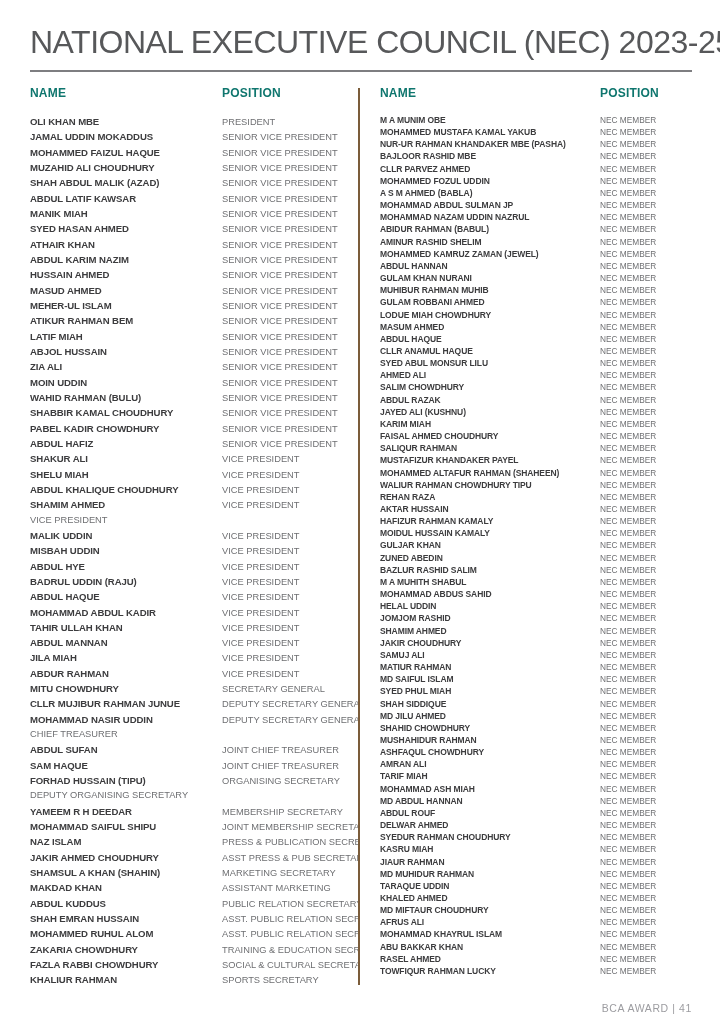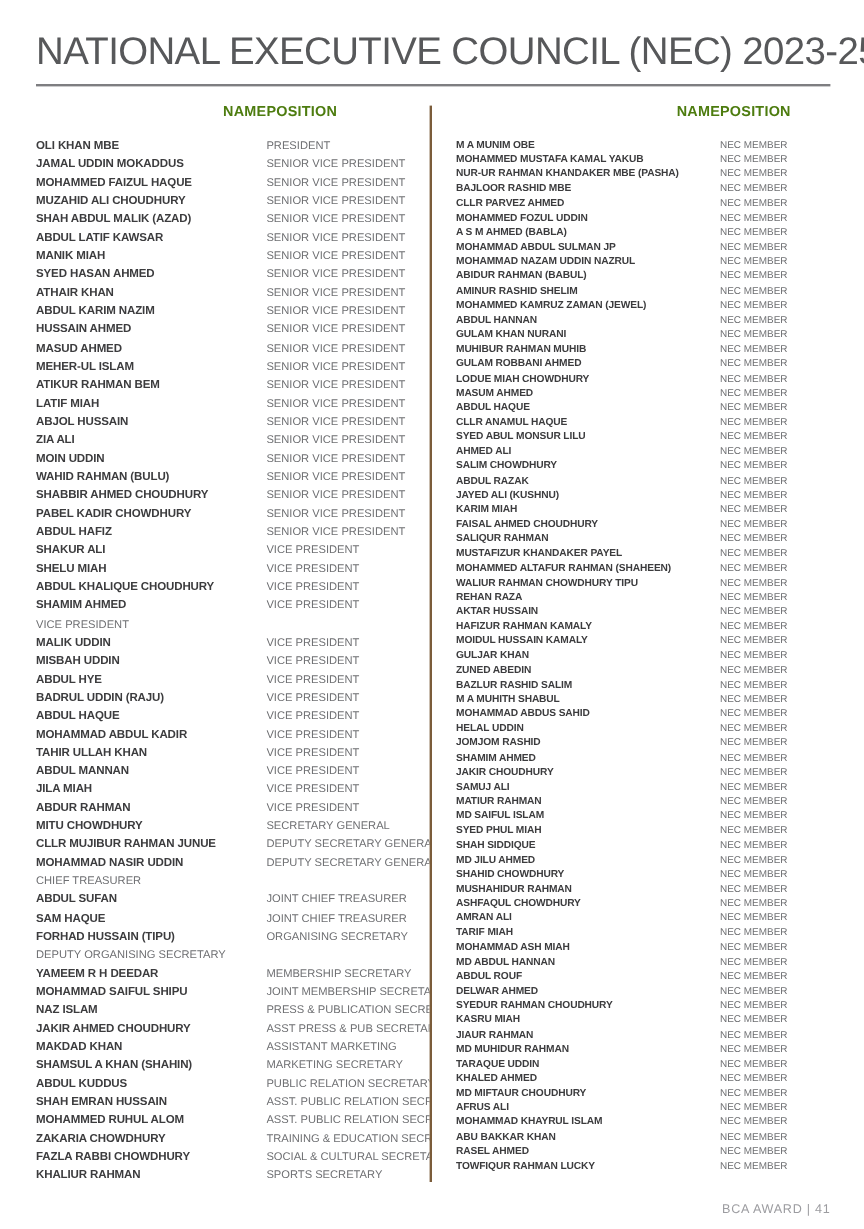--- a/index.html
+++ b/index.html
@@ -28,21 +28,21 @@
   .col-left{width:328px;}
   .col-right{width:312px;margin-left:22px;}
   .divider{
     position:absolute;
     left:328px;top:2px;
     width:2px;height:897px;
     background:#7b5c3a;
   }
   .colhead{display:flex;margin-bottom:14px;}
   .colhead .hn,.colhead .hp{
-    font-size:12px;font-weight:bold;color:#4d7c0f;letter-spacing:0.2px;text-align:right;
+    font-size:12px;font-weight:bold;color:#0f766e;letter-spacing:0.2px;
   }
   .col-left .hn{width:192px;}
   .col-right .hn{width:220px;}
   .row{display:flex;align-items:baseline;}
   .col-left .row{height:15.33px;line-height:15.33px;}
   .col-right .row{height:12.16px;line-height:12.16px;}
   .nm{
     font-weight:bold;color:#3c3c3e;
     white-space:nowrap;overflow:hidden;
     letter-spacing:-0.1px;
@@ -147,21 +147,21 @@
           </div>
           <div class="row">
             <span class="nm">MOIN UDDIN</span>
             <span class="ps">SENIOR VICE PRESIDENT</span>
           </div>
           <div class="row">
             <span class="nm">WAHID RAHMAN (BULU)</span>
             <span class="ps">SENIOR VICE PRESIDENT</span>
           </div>
           <div class="row">
-            <span class="nm">SHABBIR AHMED CHOUDHURY</span>
+            <span class="nm">SHABBIR KAMAL CHOUDHURY</span>
             <span class="ps">SENIOR VICE PRESIDENT</span>
           </div>
           <div class="row">
             <span class="nm">PABEL KADIR CHOWDHURY</span>
             <span class="ps">SENIOR VICE PRESIDENT</span>
           </div>
           <div class="row">
             <span class="nm">ABDUL HAFIZ</span>
             <span class="ps">SENIOR VICE PRESIDENT</span>
           </div>
@@ -264,26 +264,26 @@
           </div>
           <div class="row">
             <span class="nm">NAZ ISLAM</span>
             <span class="ps">PRESS &amp; PUBLICATION SECRETARY</span>
           </div>
           <div class="row">
             <span class="nm">JAKIR AHMED CHOUDHURY</span>
             <span class="ps">ASST PRESS &amp; PUB SECRETARY</span>
           </div>
           <div class="row">
+            <span class="nm">SHAMSUL A KHAN (SHAHIN)</span>
+            <span class="ps">MARKETING SECRETARY</span>
+          </div>
+          <div class="row">
             <span class="nm">MAKDAD KHAN</span>
             <span class="ps">ASSISTANT MARKETING</span>
-          </div>
-          <div class="row">
-            <span class="nm">SHAMSUL A KHAN (SHAHIN)</span>
-            <span class="ps">MARKETING SECRETARY</span>
           </div>
           <div class="row">
             <span class="nm">ABDUL KUDDUS</span>
             <span class="ps">PUBLIC RELATION SECRETARY</span>
           </div>
           <div class="row">
             <span class="nm">SHAH EMRAN HUSSAIN</span>
             <span class="ps">ASST. PUBLIC RELATION SECRETARY</span>
           </div>
           <div class="row">

